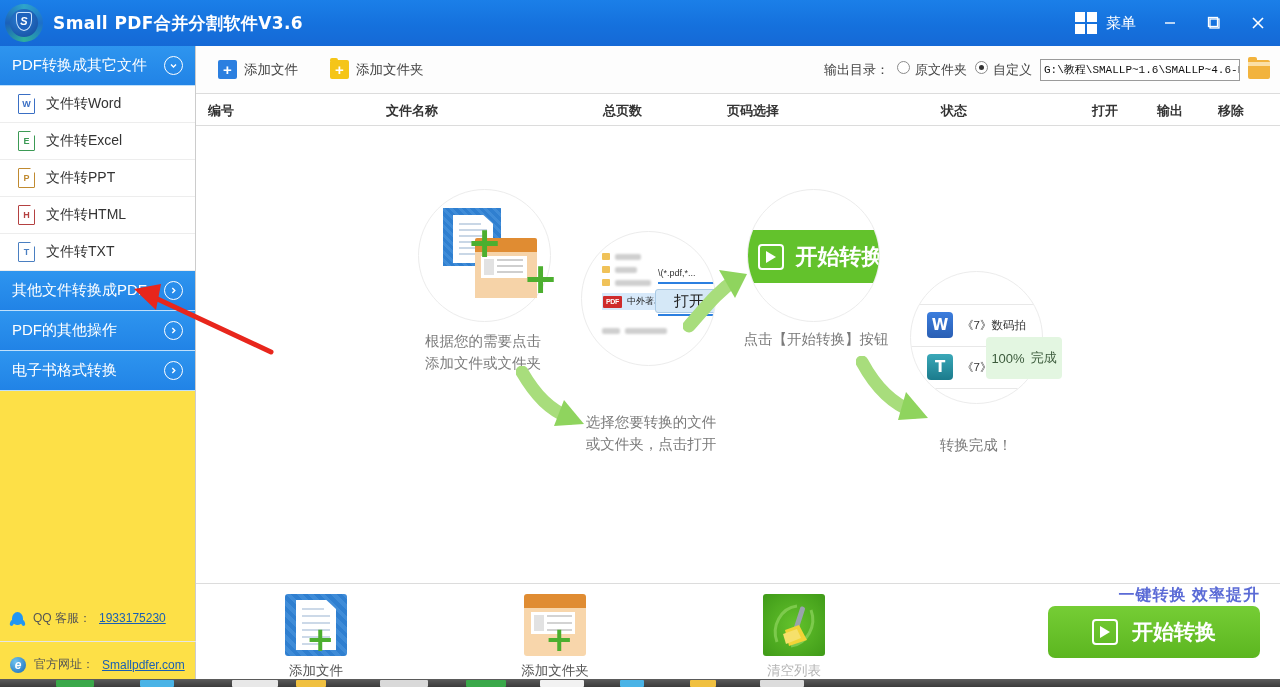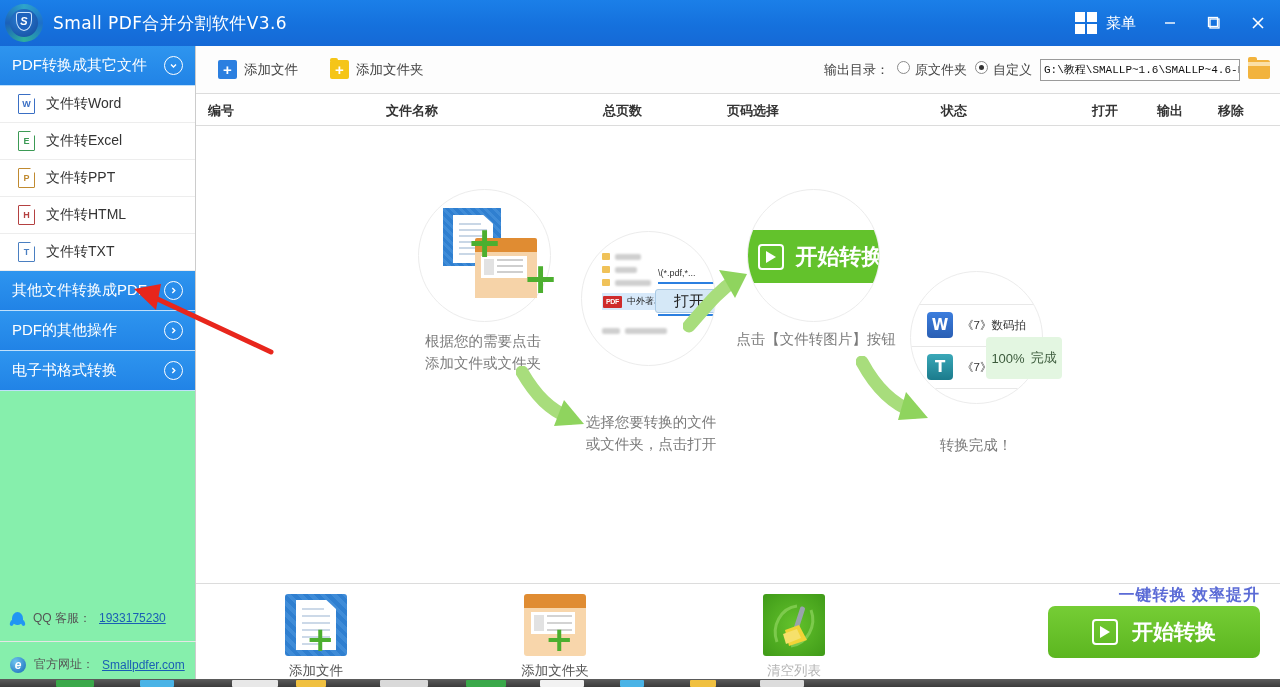--- a/index.html
+++ b/index.html
@@ -34,35 +34,36 @@
     position: absolute; left: 11px; top: 8px; width: 16px; height: 19px;
     background: #1e62bd; border: 1.5px solid #cfe6ff;
     border-radius: 3px 3px 8px 8px / 3px 3px 11px 11px;
     display: flex; align-items: center; justify-content: center;
     color: #fff; font-size: 11px; font-weight: bold; font-style: italic;
     line-height: 1;
   }
   .apptitle {
     color: #ffffff; font-size: 17px; margin-left: 10px; letter-spacing: .4px;
     font-family: "DejaVu Sans", "Liberation Sans", sans-serif;
+    font-weight: bold;
   }
   .tb-right { margin-left: auto; display: flex; align-items: center; height: 46px; }
   .menu-btn { display: flex; align-items: center; gap: 9px; color: #fff; font-size: 15px;
               padding: 0 12px; height: 46px; }
   .grid-icon { display: grid; grid-template-columns: 10px 10px; grid-template-rows: 10px 10px;
                gap: 2px; }
   .grid-icon i { background: #fff; display: block; }
   .wbtn { width: 44px; height: 46px; display: flex; align-items: center; justify-content: center;
           color: #fff; }
   .wbtn svg { display: block; }
 
   
   .sidebar {
     position: absolute; left: 0; top: 46px; width: 196px; height: 641px;
-    background: #86efac; border-right: 1px solid #ccc;
+    background: #fde047; border-right: 1px solid #ccc;
   }
   .sect-head {
     height: 40px; background: linear-gradient(180deg,#2e95ef,#2183e6);
     color: #fff; font-size: 15px; display: flex; align-items: center;
     padding: 0 12px; border-bottom: 1px solid #bfe0fb;
   }
   .sect-head .lbl { flex: 1; }
   .chev {
     width: 19px; height: 19px; border: 1.6px solid #fff; border-radius: 50%;
     display: flex; align-items: center; justify-content: center; flex: none;
@@ -498,21 +499,21 @@
       <path d="M6 62 C22 44, 34 28, 52 16" stroke="#a8dd7c" stroke-width="13" fill="none" stroke-linecap="round"></path>
       <polygon points="36,6 64,10 52,34" fill="#8fd45e"></polygon>
     </svg>
 
     <div class="circle" style="left:551px; top:63px; width:133px; height:133px; overflow:hidden;">
       <div class="green-btn-art" style="left:-11px; top:40px; width:167px; height:53px;">
         <span class="play-sq"></span>
         <span>开始转换</span>
       </div>
     </div>
-    <div class="cap" style="left:530px; top:202px; width:180px;">点击【文件转图片】按钮</div>
+    <div class="cap" style="left:530px; top:202px; width:180px;">点击【开始转换】按钮</div>
 
     <svg class="arrow-g" style="left:660px; top:230px;" width="85" height="75" viewBox="0 0 85 75">
       <path d="M6 6 C20 32, 36 48, 58 56" stroke="#a8dd7c" stroke-width="13" fill="none" stroke-linecap="round"></path>
       <polygon points="50,36 72,62 42,64" fill="#8fd45e"></polygon>
     </svg>
 
     <div class="circle" style="left:714px; top:145px; width:133px; height:133px; overflow:hidden;">
       <div style="position:absolute;left:0;top:32px;width:133px;height:1px;background:#e8e8e8"></div>
       <div style="position:absolute;left:0;top:74px;width:133px;height:1px;background:#e8e8e8"></div>
       <div style="position:absolute;left:0;top:116px;width:133px;height:1px;background:#e8e8e8"></div>

